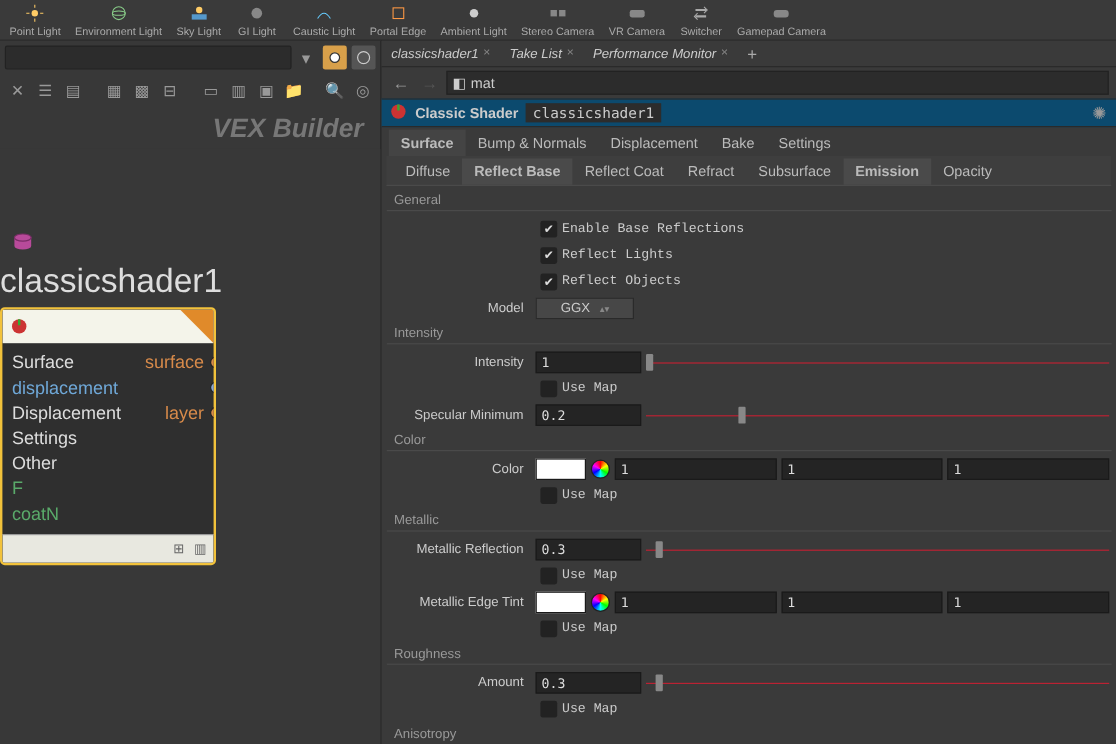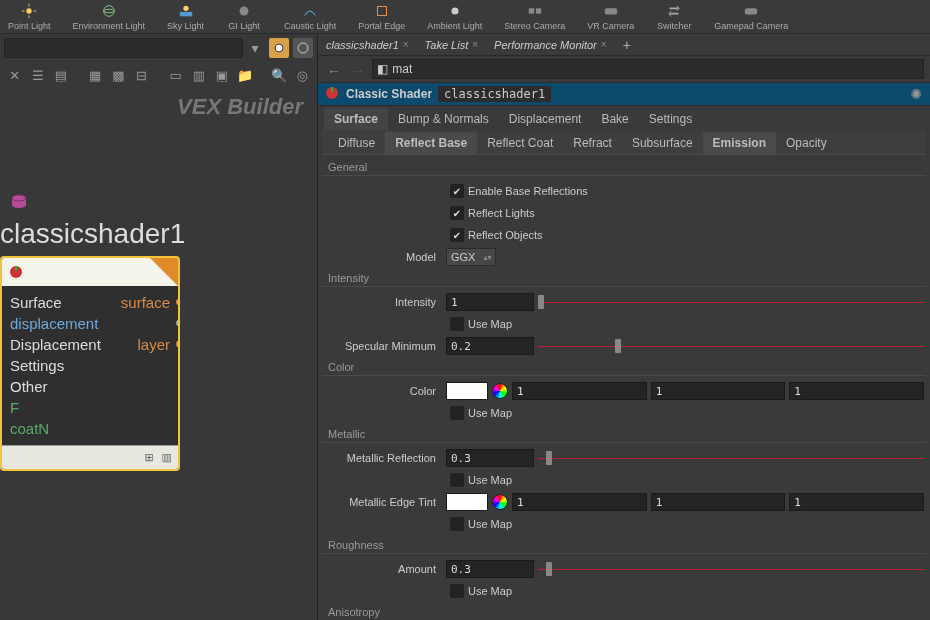--- a/index.html
+++ b/index.html
@@ -1,17 +1,17 @@
 <!DOCTYPE html>
 <html><head>
 <meta charset="utf-8">
 <style>
 * { margin:0; padding:0; box-sizing:border-box; }
 body { font-family: Arial, sans-serif; background:#3a3a3a; color:#ccc; width:930px; height:620px; overflow:hidden; font-size:12px; }
-.top-shelf { display:flex; gap:10px; background:#3a3a3a; height:34px; padding:0 2px; border-bottom:1px solid #2a2a2a; }
+.top-shelf { display:flex; gap:0; background:#3a3a3a; height:34px; padding:0 2px; border-bottom:1px solid #2a2a2a; }
 .shelf-item { display:flex; flex-direction:column; align-items:center; justify-content:flex-end; padding:0 6px 2px; font-size:9px; color:#aaa; cursor:pointer; min-width:48px; }
 .shelf-icon { width:20px; height:18px; margin-bottom:1px; display:flex; align-items:center; justify-content:center; }
 .shelf-icon svg { width:18px; height:16px; }
 .main-split { display:flex; height:586px; }
 .left-pane { width:318px; background:#383838; border-right:1px solid #222; display:flex; flex-direction:column; }
 .right-pane { flex:1; display:flex; flex-direction:column; background:#3a3a3a; }
 .toolbar { height:28px; display:flex; align-items:center; padding:0 4px; gap:2px; }
 .tb-ico { width:20px; height:20px; display:flex; align-items:center; justify-content:center; cursor:pointer; color:#999; font-size:14px; }
 .tb-drop { height:20px; background:#2c2c2c; border:1px solid #222; flex:1; border-radius:2px; }
 .tb-sq { width:20px; height:20px; background:#d8a04a; border-radius:2px; display:flex; align-items:center; justify-content:center; margin-left:2px; cursor:pointer; }
@@ -47,29 +47,29 @@
 .ptab.active { background:#444; font-weight:bold; }
 .sub-tabs { display:flex; padding:2px 6px 0; gap:0; font-size:12px; border-bottom:1px solid #4a4a4a; background:#3e3e3e; margin:0 4px; }
 .stab { padding:4px 10px; color:#bbb; cursor:pointer; }
 .stab.active { background:#4a4a4a; font-weight:bold; }
 .params { flex:1; overflow-y:auto; padding:4px 4px 0 4px; }
 .group { margin-bottom:2px; }
 .group-label { font-size:11px; color:#999; padding:2px 6px; border-bottom:1px solid #4a4a4a; margin-bottom:4px; }
 .param-row { display:flex; align-items:center; height:22px; gap:4px; padding-right:2px; }
 .param-label { width:120px; text-align:right; font-size:11px; color:#ccc; padding-right:6px; }
 .param-check { width:14px; height:14px; background:#222; border-radius:2px; display:flex; align-items:center; justify-content:center; font-size:10px; color:#ddd; cursor:pointer; }
-.param-checklabel { font-size:11px; color:#ccc; }
+.param-checklabel { font-size:11px; color:#ccc;font-family:Liberation Mono, monospace; }
 .param-num { width:88px; height:18px; background:#242424; border:1px solid #1a1a1a; color:#ddd; padding:0 4px; font-family:monospace; font-size:11px; }
 .param-num.wide { flex:1; min-width:60px; }
 .param-slider { flex:1; height:18px; position:relative; display:flex; align-items:center; }
 .param-slider .track { height:1px; width:100%; background:#b23; }
 .param-slider .thumb { position:absolute; width:6px; height:14px; background:#888; top:2px; border-radius:1px; }
 .color-swatch { width:42px; height:18px; background:#fff; border:1px solid #1a1a1a; cursor:pointer; }
 .color-wheel { width:16px; height:16px; border-radius:50%; background:conic-gradient(red,yellow,lime,cyan,blue,magenta,red); cursor:pointer; border:1px solid #222; }
-.dropdown { height:18px; background:#474747; border:1px solid #2a2a2a; padding:0 4px; display:flex; align-items:center; font-size:11px; min-width:48px; cursor:pointer; }
+.dropdown { height:18px; background:#474747; border:1px solid #2a2a2a; padding:0 20px; display:flex; align-items:center; font-size:11px; min-width:48px; cursor:pointer; }
 .dropdown .arr { margin-left:8px; font-size:8px; color:#888; }
 .under-check { margin-left:128px; }
 </style>
 </head>
 <body>
 
 <div class="top-shelf">
     <div class="shelf-item">
       <div class="shelf-icon">
         <svg viewBox="0 0 18 18">

